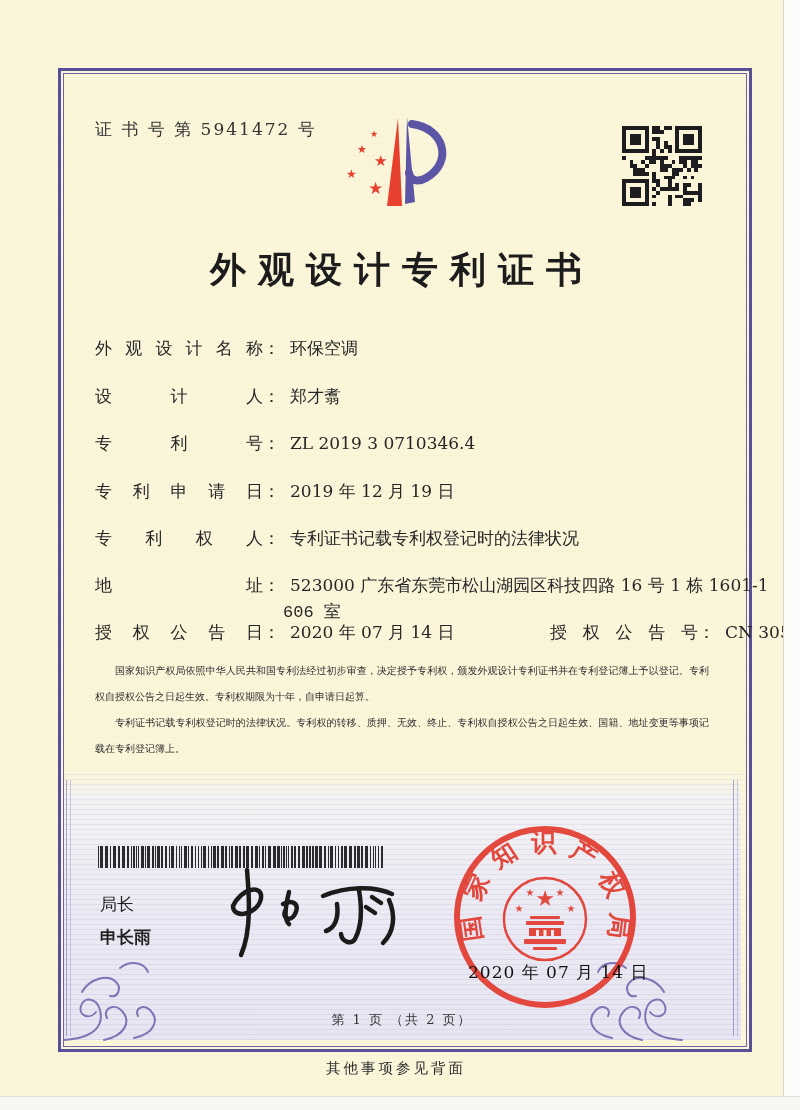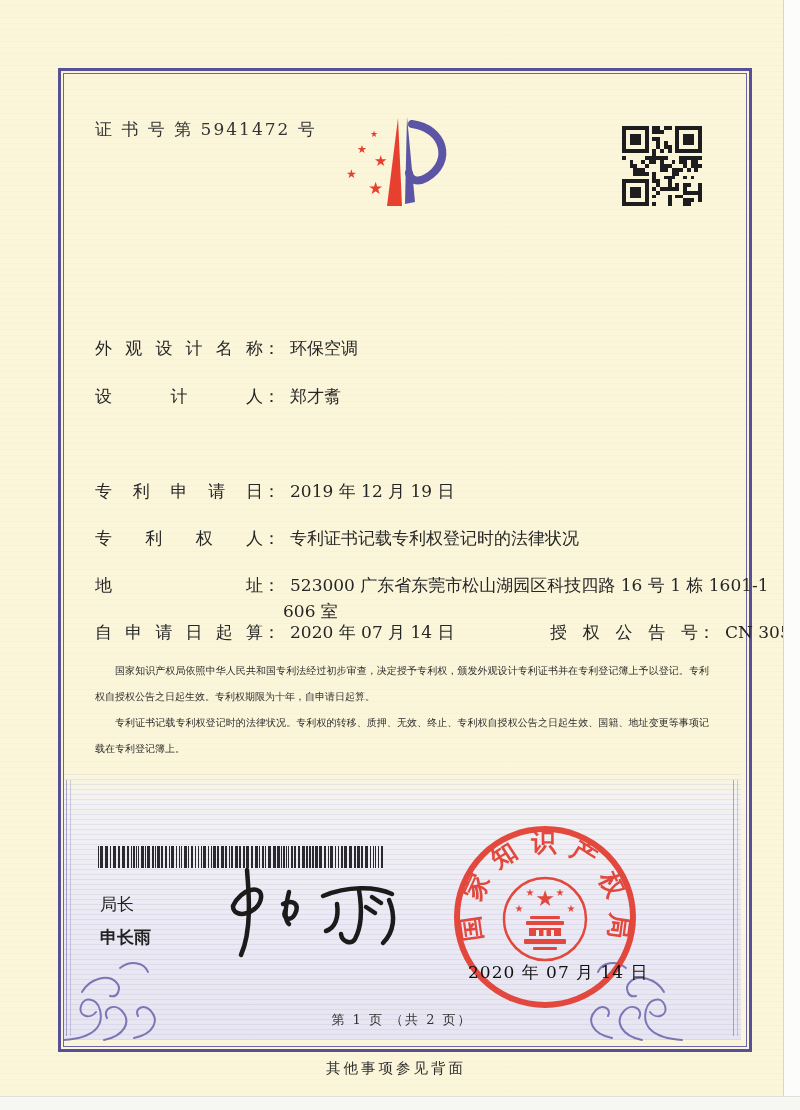--- a/index.html
+++ b/index.html
@@ -32,21 +32,21 @@
   .cert-no{left:95px;top:118px;font-size:17px;letter-spacing:2px;color:#333;}
   .logo{left:330px;top:104px;width:160px;height:132px;}
   .logo .star{position:absolute;color:#e8402f;line-height:1;}
   .qr{left:622px;top:126px;width:80px;height:80px;}
   .title{left:58px;top:246px;width:688px;text-align:center;font-size:36px;font-weight:700;
          letter-spacing:12px;color:#1c1c1c;}
   
   .row{left:95px;font-size:17px;white-space:nowrap;color:#262626;}
   .row .lbl{display:inline-block;width:168px;text-align:justify;text-align-last:justify;vertical-align:bottom;}
   .row .colon{margin-right:10px;}
-  .addr2{left:283px;font-size:17px;color:#262626;}
+  .addr2{left:283px;font-size:17px;color:#262626;font-family:Liberation Mono, monospace;}
   .pair2{position:absolute;left:455px;top:0;white-space:nowrap;}
   .pair2 .lbl{display:inline-block;width:148px;text-align:justify;text-align-last:justify;}
   
   .paras{left:95px;top:650px;width:614px;font-size:10px;line-height:26px;text-align:justify;color:#2e2e2e;margin-top:8px;}
   .paras p{margin:0;text-indent:2em;}
   
   .barcode{left:98px;top:846px;width:290px;height:22px;}
   .signer-title{left:100px;top:893px;font-size:17px;font-family:"DejaVu Sans","Liberation Sans",sans-serif;color:#222;}
   .signer-name{left:100px;top:926px;font-size:17px;font-family:"DejaVu Sans","Liberation Sans",sans-serif;color:#222;font-weight:bold;}
   .signature{left:205px;top:864px;width:215px;height:95px;}
@@ -313,39 +313,43 @@
         <rect x="4" y="20" width="1" height="1" fill="#1d1d20"></rect>
         <rect x="5" y="20" width="1" height="1" fill="#1d1d20"></rect>
         <rect x="6" y="20" width="1" height="1" fill="#1d1d20"></rect>
         <rect x="8" y="20" width="1" height="1" fill="#1d1d20"></rect>
         <rect x="12" y="20" width="1" height="1" fill="#1d1d20"></rect>
         <rect x="16" y="20" width="1" height="1" fill="#1d1d20"></rect>
         <rect x="17" y="20" width="1" height="1" fill="#1d1d20"></rect>
       </svg>
   </div>
 
+  <div class="abs title">外观设计专利证书</div>
 
   <div class="abs row" style="top:337px">
     <span class="lbl">外观设计名称</span><span class="colon">：</span><span>环保空调</span>
   </div>
   <div class="abs row" style="top:385px">
     <span class="lbl">设计人</span><span class="colon">：</span><span>郑才翥</span>
   </div>
+  <div class="abs row" style="top:432px">
+    <span class="lbl">专利号</span><span class="colon">：</span><span>ZL 2019 3 0710346.4</span>
+  </div>
   <div class="abs row" style="top:480px">
     <span class="lbl">专利申请日</span><span class="colon">：</span><span>2019 年 12 月 19 日</span>
   </div>
   <div class="abs row" style="top:527px">
     <span class="lbl">专利权人</span><span class="colon">：</span><span>专利证书记载专利权登记时的法律状况</span>
   </div>
   <div class="abs row" style="top:574px">
     <span class="lbl">地址</span><span class="colon">：</span><span>523000 广东省东莞市松山湖园区科技四路 16 号 1 栋 1601-1</span>
   </div>
   <div class="abs addr2" style="top:600px">606 室</div>
   <div class="abs row" style="top:621px">
-    <span class="lbl">自申请日起算</span><span class="colon">：</span><span>2020 年 07 月 14 日</span>
+    <span class="lbl">授权公告日</span><span class="colon">：</span><span>2020 年 07 月 14 日</span>
     <span class="pair2">
       <span class="lbl">授权公告号</span><span class="colon">：</span><span>CN 305922376 S</span>
     </span>
   </div>
 
   <div class="abs paras">
     <p>国家知识产权局依照中华人民共和国专利法经过初步审查，决定授予专利权，颁发外观设计专利证书并在专利登记簿上予以登记。专利权自授权公告之日起生效。专利权期限为十年，自申请日起算。</p>
     <p>专利证书记载专利权登记时的法律状况。专利权的转移、质押、无效、终止、专利权自授权公告之日起生效、国籍、地址变更等事项记载在专利登记簿上。</p>
   </div>
 

